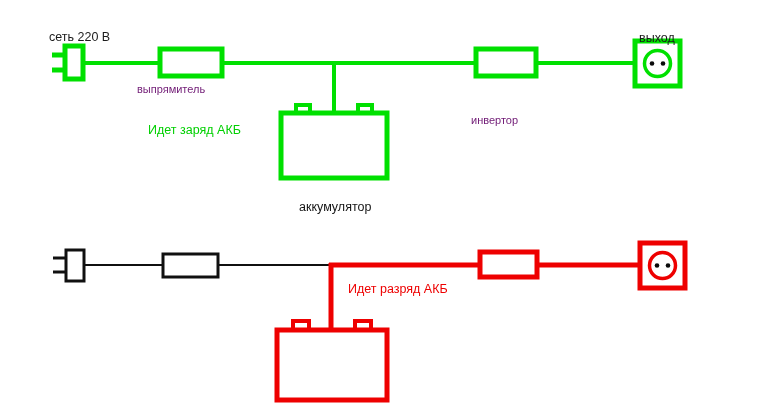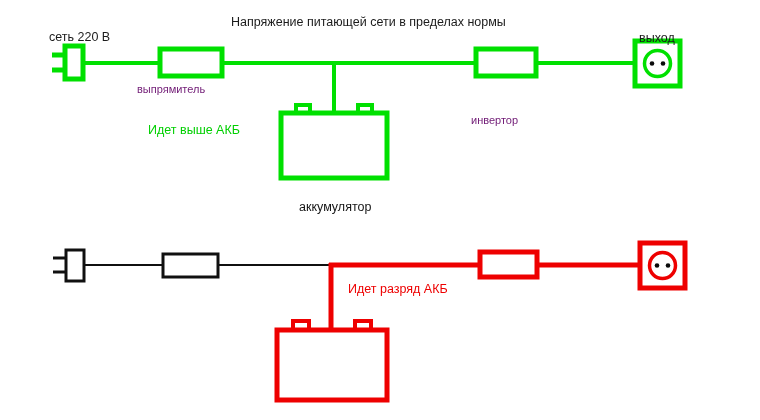--- a/index.html
+++ b/index.html
@@ -129,30 +129,29 @@
       </g>
 
       <g>
         <rect x="293" y="321" width="16" height="11" fill="#ffffff" stroke="#ee0000" stroke-width="4"></rect>
         <rect x="355" y="321" width="16" height="11" fill="#ffffff" stroke="#ee0000" stroke-width="4"></rect>
         <rect x="277" y="330" width="110" height="70" fill="#ffffff" stroke="#ee0000" stroke-width="5"></rect>
       </g>
     </g>
   </svg>
 
-  <div class="lbl title-txt" style="left:231px; top:16px;">Напряжение питающей сети в пределах нормы</div>
 
   <div class="lbl term-txt" style="left:49px; top:31px;">сеть 220 В</div>
 
   <div class="lbl term-txt" style="left:639px; top:32px;">выход</div>
 
   <div class="lbl part-txt" style="left:137px; top:84px;">выпрямитель</div>
 
   <div class="lbl part-txt" style="left:471px; top:84px;margin-top:31px;">инвертор</div>
 
-  <div class="lbl status-green" style="left:148px; top:124px;">Идет выше АКБ</div>
+  <div class="lbl status-green" style="left:148px; top:124px;">Идет заряд АКБ</div>
 
   <div class="lbl batt-txt" style="left:299px; top:153px;">аккумулятор</div>
 
 
   <div class="lbl status-red" style="left:338px; top:283px;">Идет разряд АКБ</div>
 
 </div>
 
 </body></html>

